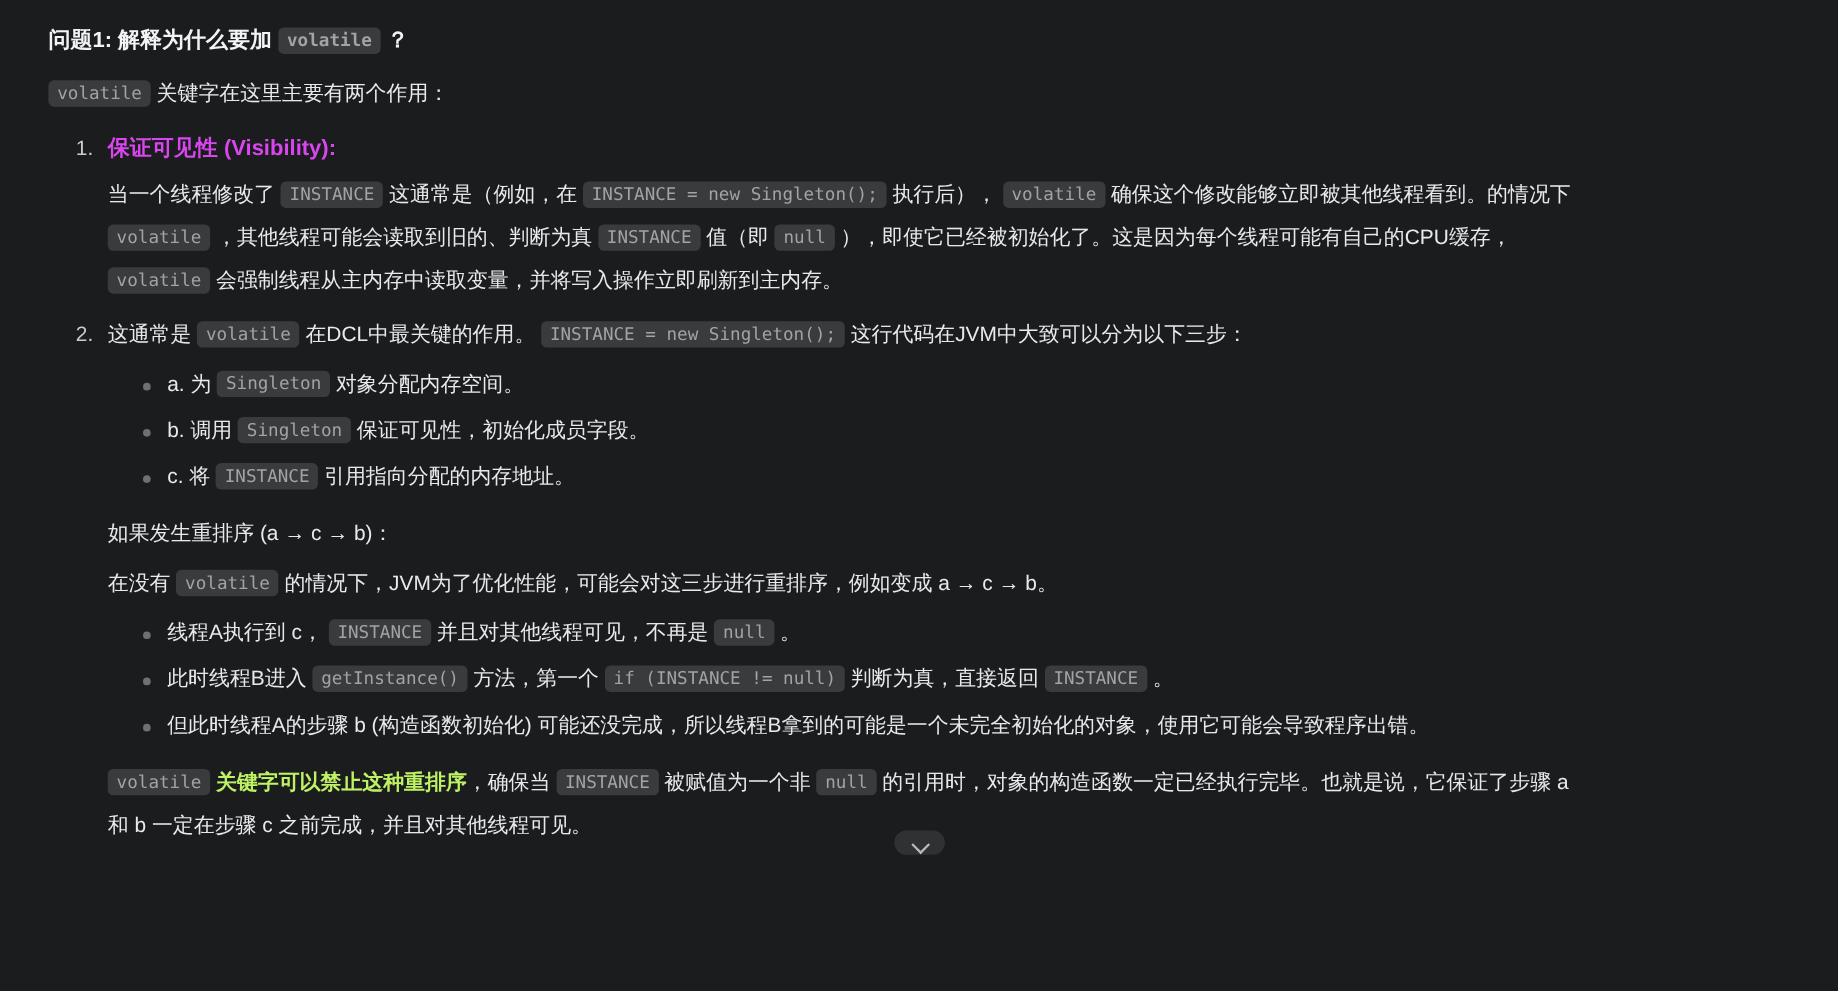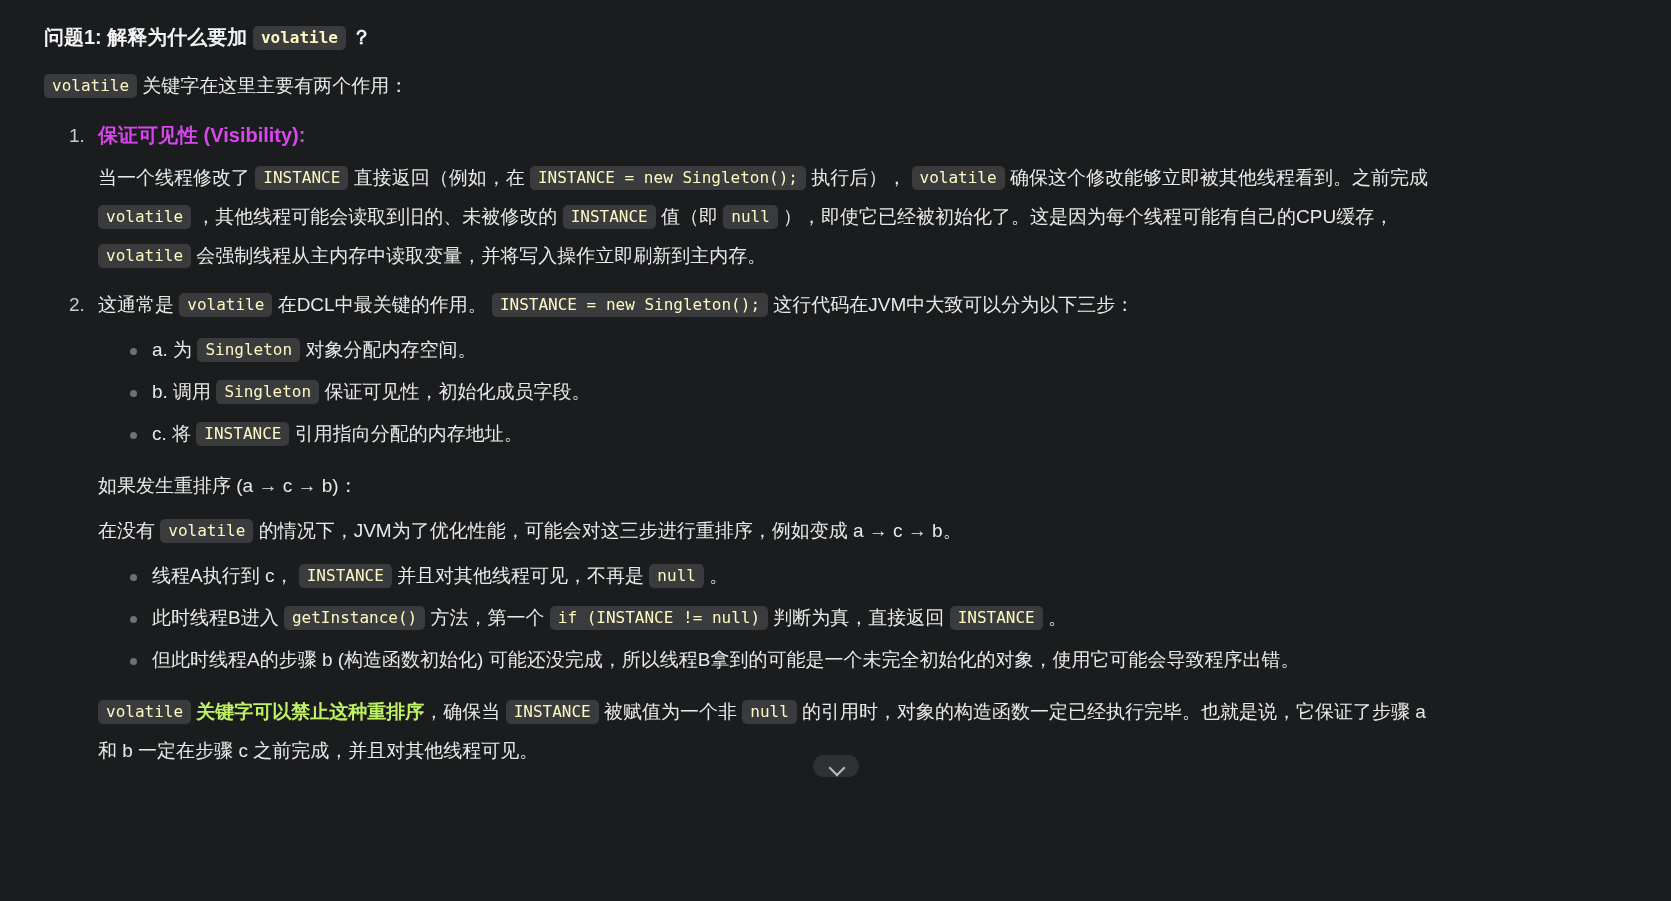--- a/index.html
+++ b/index.html
@@ -20,21 +20,21 @@
     width: 1671px;
     padding: 14px 44px 0 44px;
     position: relative;
   }
   .content {
     max-width: 1400px;
   }
   code, .code {
     font-family: "DejaVu Sans Mono", monospace;
     background: #3a3b3d;
-    color: #fef9c3;
+    color: #a3a3a3;
     border-radius: 5px;
     padding: 2px 8px 3px 8px;
     font-size: 16px;
     white-space: nowrap;
     vertical-align: 1px;
   }
   h3.q-title {
     font-size: 20px;
     font-weight: bold;
     margin: 6px 0 14px 0;
@@ -128,27 +128,27 @@
       <span>关键字在这里主要有两个作用：</span>
     </p>
 
     <ol class="main">
 
       <li>
         <span class="li-head">保证可见性 (Visibility):</span>
         <div class="para">
           <span>当一个线程修改了</span>
           <code class="code">INSTANCE</code>
-          <span>直接返回（例如，在</span>
+          <span>这通常是（例如，在</span>
           <code class="code">INSTANCE = new Singleton();</code>
           <span>执行后），</span>
           <code class="code">volatile</code>
-          <span>确保这个修改能够立即被其他线程看到。之前完成</span>
-          <code class="code">volatile</code>
-          <span>，其他线程可能会读取到旧的、未被修改的</span>
+          <span>确保这个修改能够立即被其他线程看到。的情况下</span>
+          <code class="code">volatile</code>
+          <span>，其他线程可能会读取到旧的、判断为真</span>
           <code class="code">INSTANCE</code>
           <span>值（即</span>
           <code class="code">null</code>
           <span>），即使它已经被初始化了。这是因为每个线程可能有自己的CPU缓存，</span>
           <code class="code">volatile</code>
           <span>会强制线程从主内存中读取变量，并将写入操作立即刷新到主内存。</span>
         </div>
       </li>
 
       <li>

